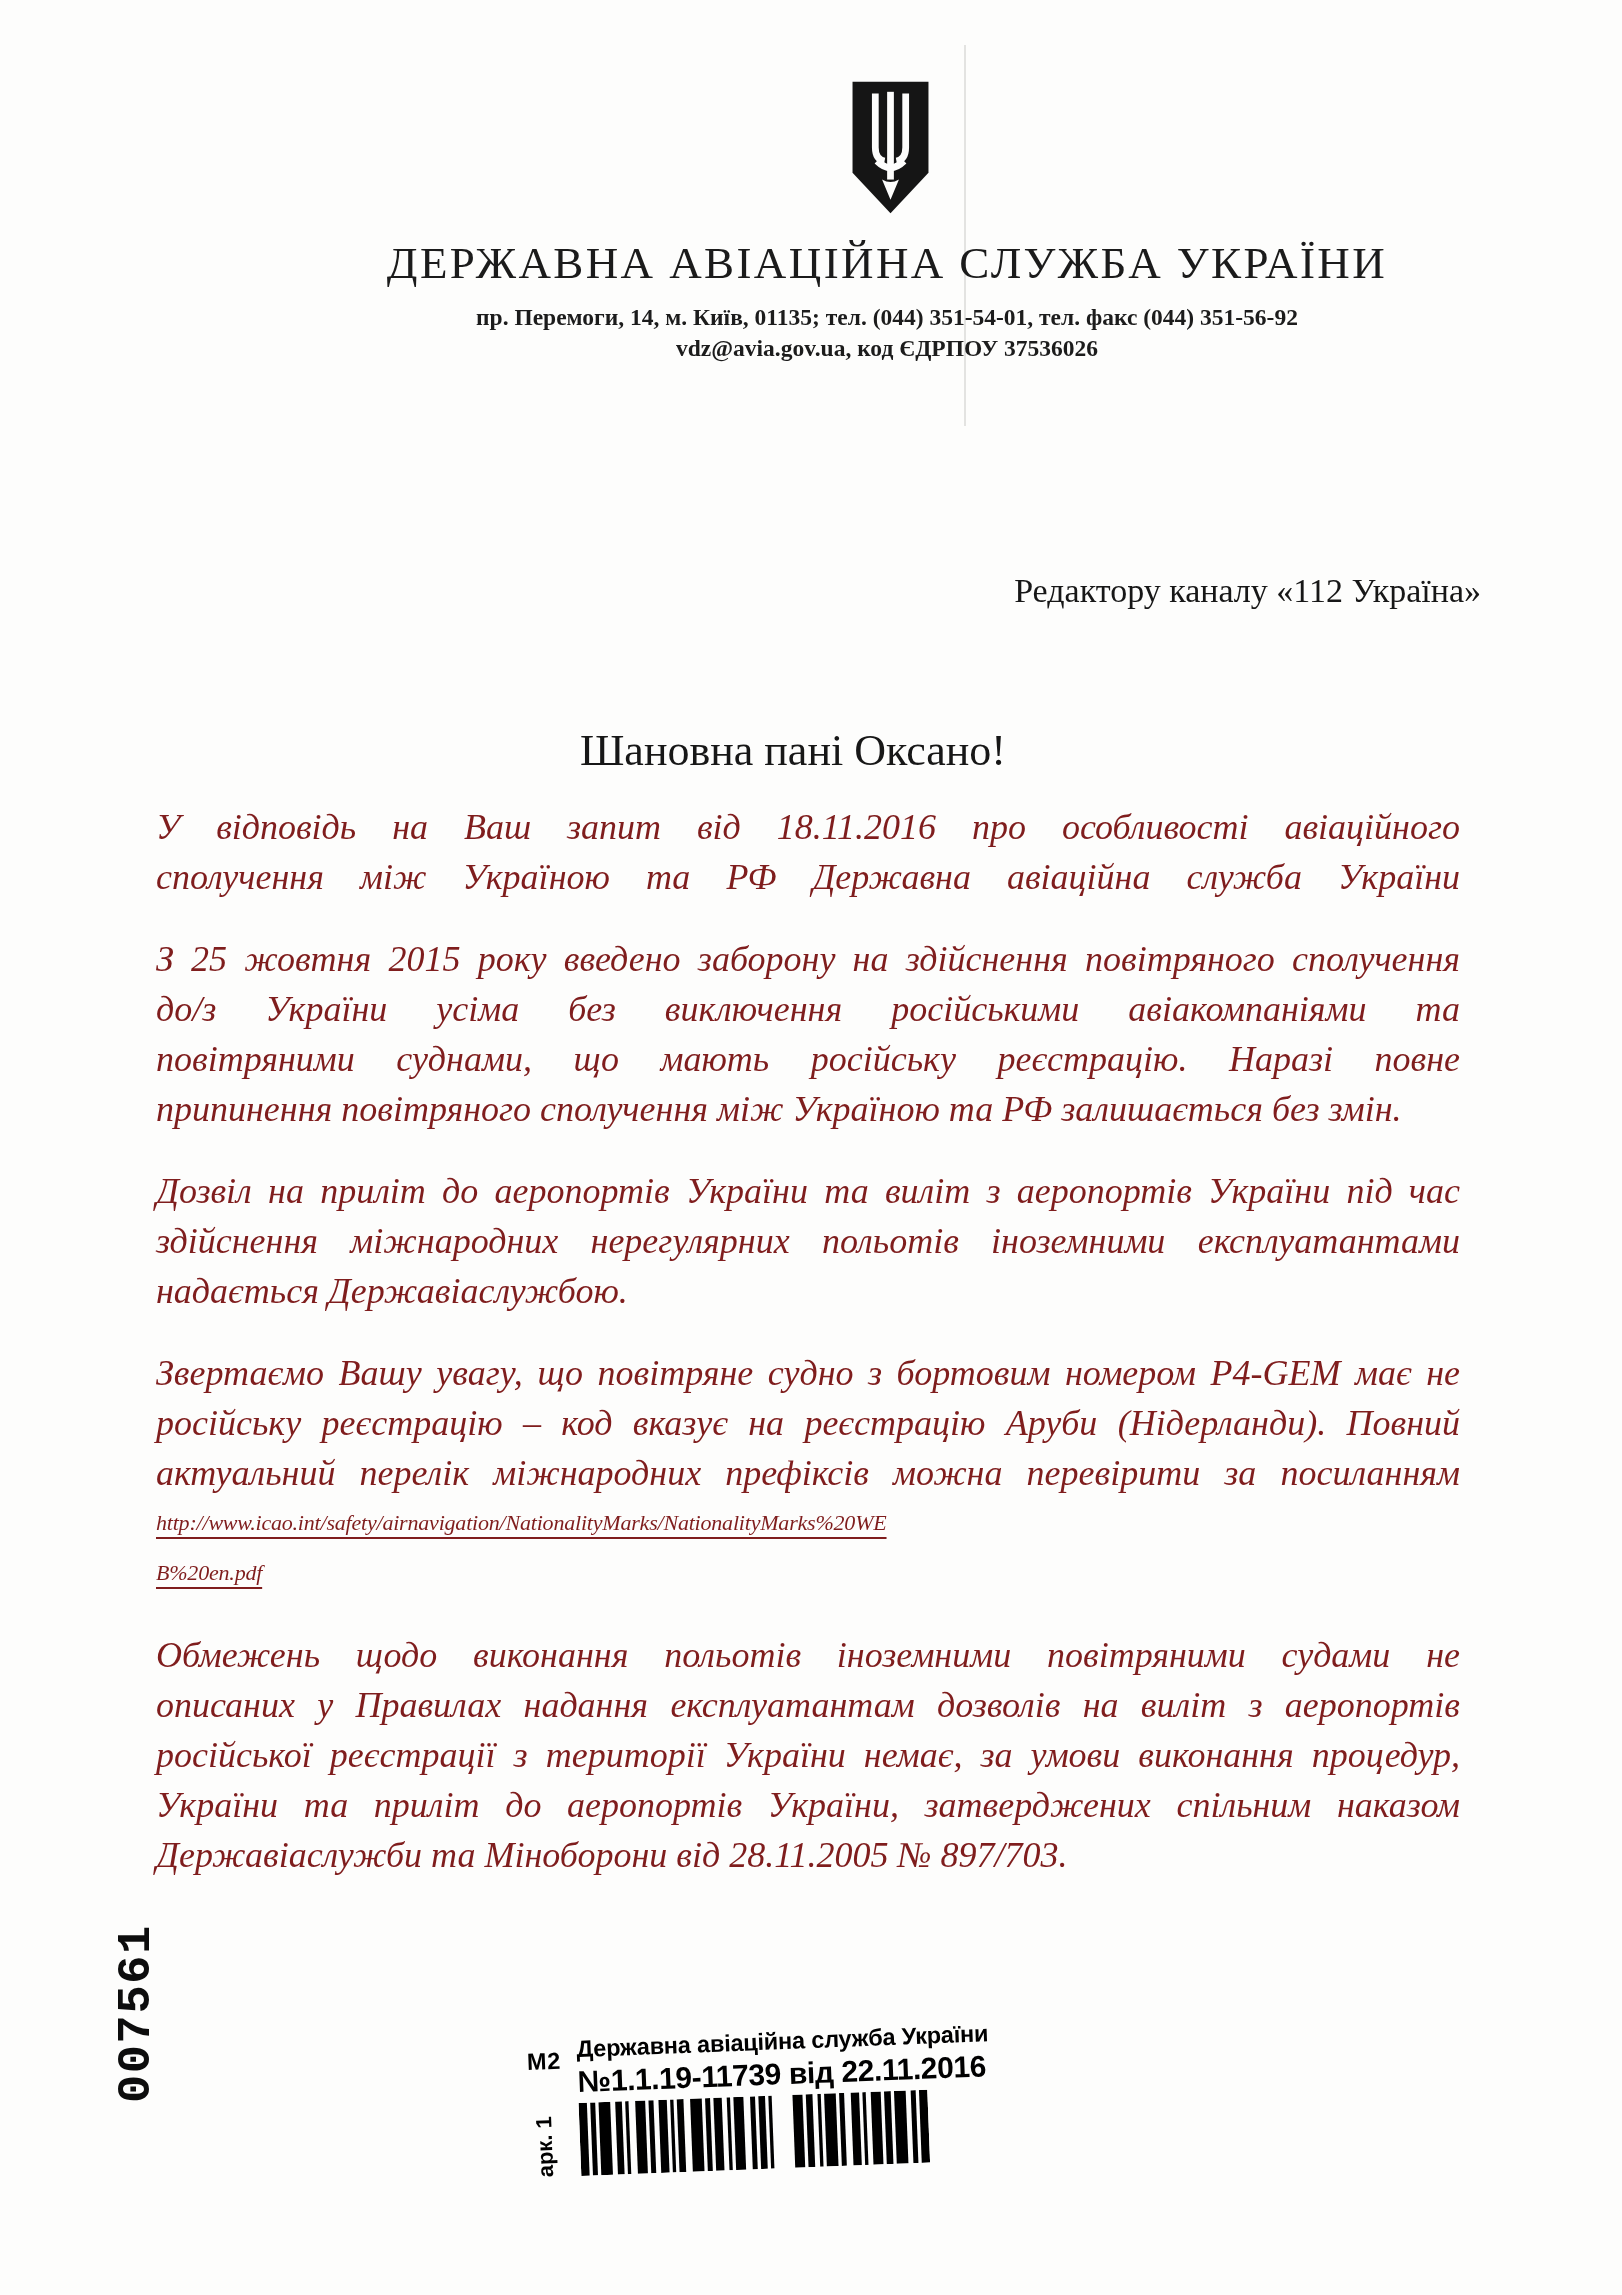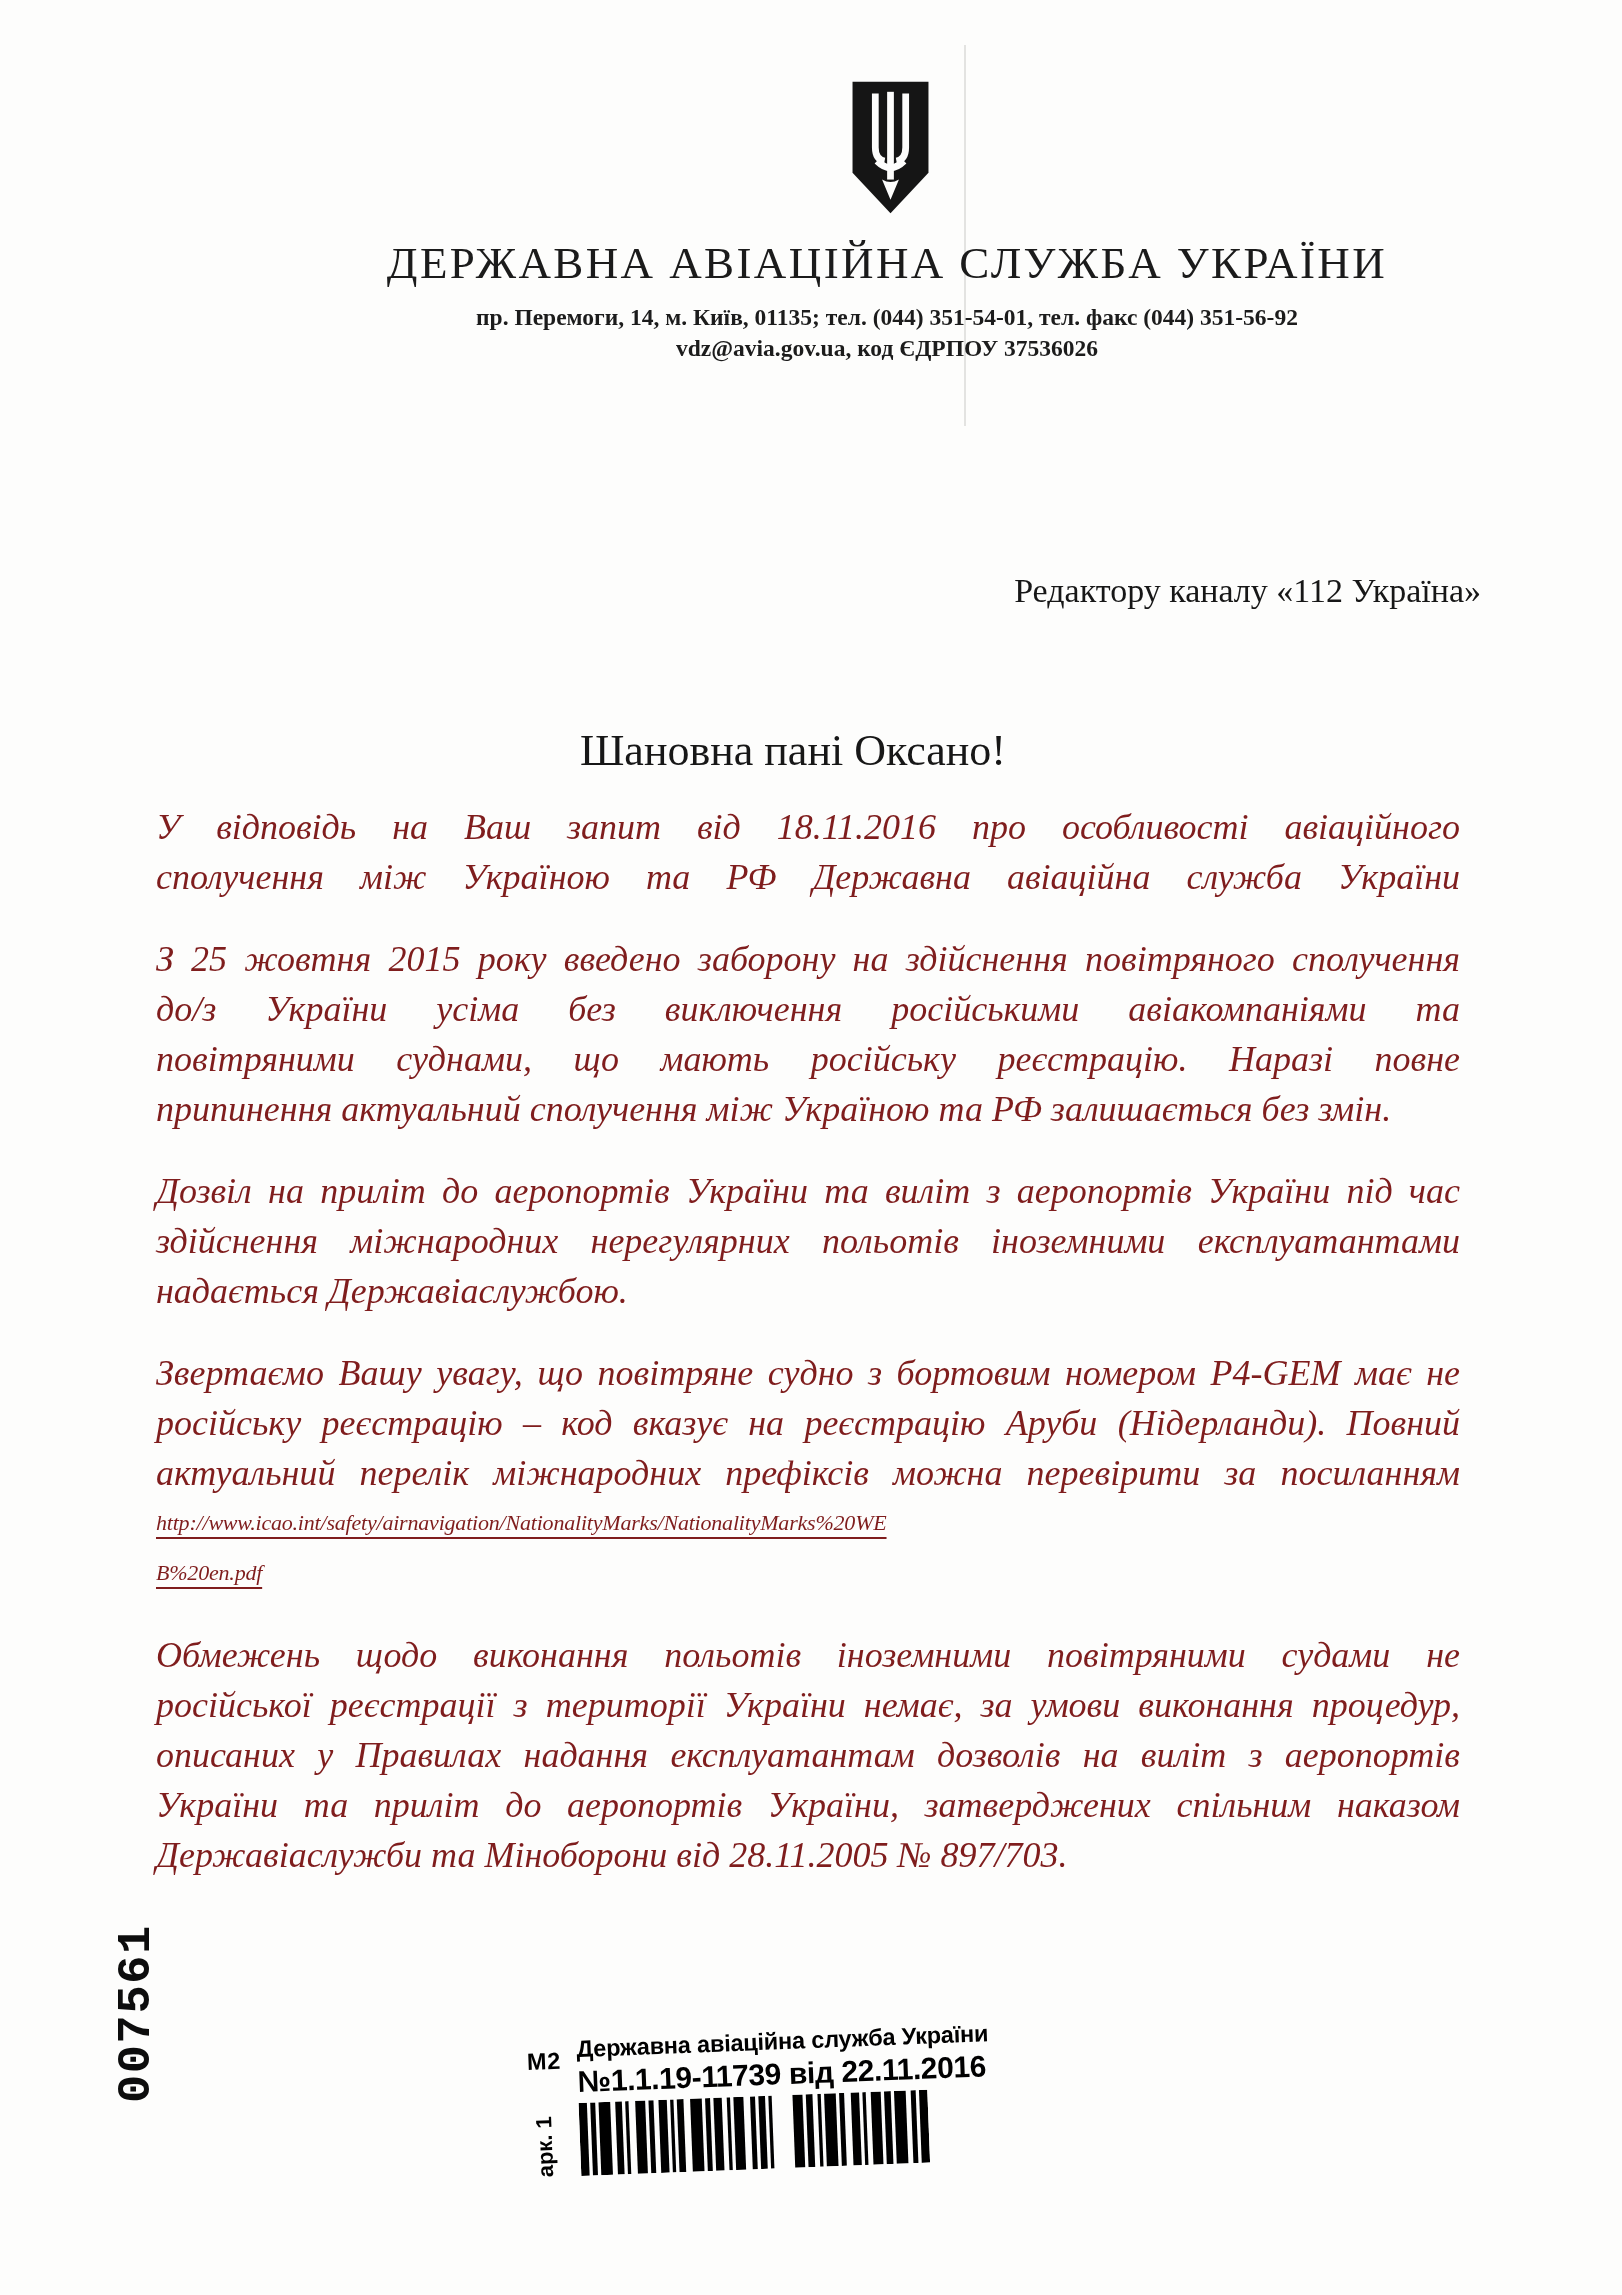--- a/index.html
+++ b/index.html
@@ -152,41 +152,41 @@
 
     <p class="para">
       <span class="ln">У відповідь на Ваш запит від 18.11.2016 про особливості авіаційного</span>
       <span class="ln">сполучення між Україною та РФ Державна авіаційна служба України</span>
     </p>
 
     <p class="para">
       <span class="ln">З 25 жовтня 2015 року введено заборону на здійснення повітряного сполучення</span>
       <span class="ln">до/з України усіма без виключення російськими авіакомпаніями та</span>
       <span class="ln">повітряними суднами, що мають російську реєстрацію. Наразі повне</span>
-      <span class="ln last">припинення актуальний сполучення між Україною та РФ залишається без змін.</span>
+      <span class="ln last">припинення повітряного сполучення між Україною та РФ залишається без змін.</span>
     </p>
 
     <p class="para">
       <span class="ln">Дозвіл на приліт до аеропортів України та виліт з аеропортів України під час</span>
       <span class="ln">здійснення міжнародних нерегулярних польотів іноземними експлуатантами</span>
       <span class="ln last">надається Державіаслужбою.</span>
     </p>
 
     <p class="para">
       <span class="ln">Звертаємо Вашу увагу, що повітряне судно з бортовим номером P4-GEM має не</span>
       <span class="ln">російську реєстрацію – код вказує на реєстрацію Аруби (Нідерланди). Повний</span>
       <span class="ln">актуальний перелік міжнародних префіксів можна перевірити за посиланням</span>
       <span class="ln url">http://www.icao.int/safety/airnavigation/NationalityMarks/NationalityMarks%20WE</span>
       <span class="ln url last">B%20en.pdf</span>
     </p>
 
     <p class="para">
       <span class="ln">Обмежень щодо виконання польотів іноземними повітряними судами не</span>
+      <span class="ln">описаних у Правилах надання експлуатантам дозволів на виліт з аеропортів</span>
       <span class="ln">російської реєстрації з території України немає, за умови виконання процедур,</span>
-      <span class="ln">описаних у Правилах надання експлуатантам дозволів на виліт з аеропортів</span>
       <span class="ln">України та приліт до аеропортів України, затверджених спільним наказом</span>
       <span class="ln last">Державіаслужби та Міноборони від 28.11.2005 № 897/703.</span>
     </p>
 
   </div>
 
   <div class="serial">007561</div>
 
   <div class="stamp">
     <div class="stamp-left">

